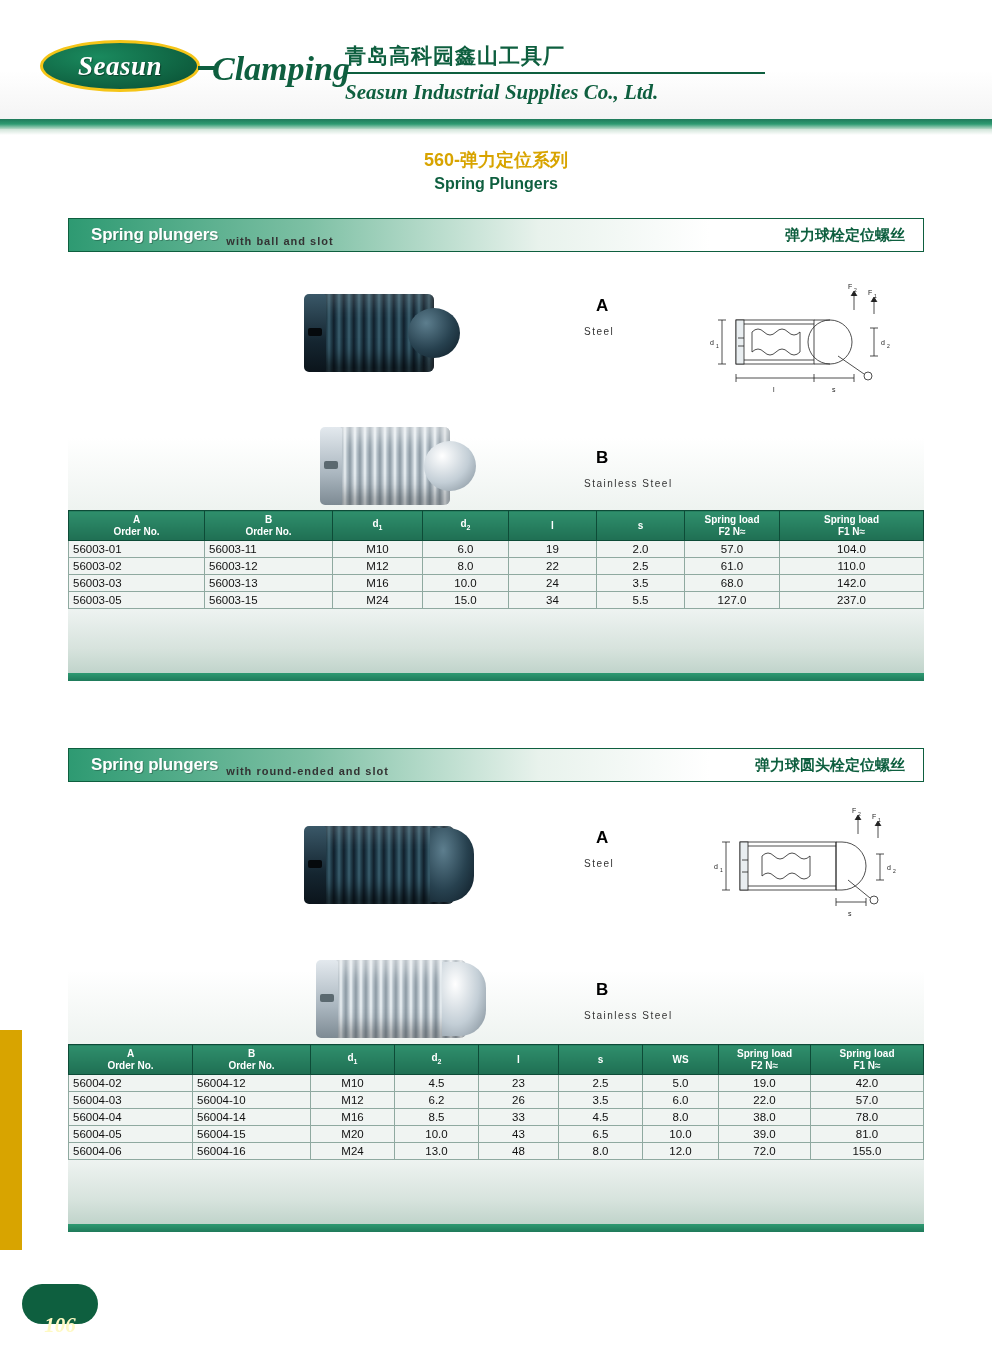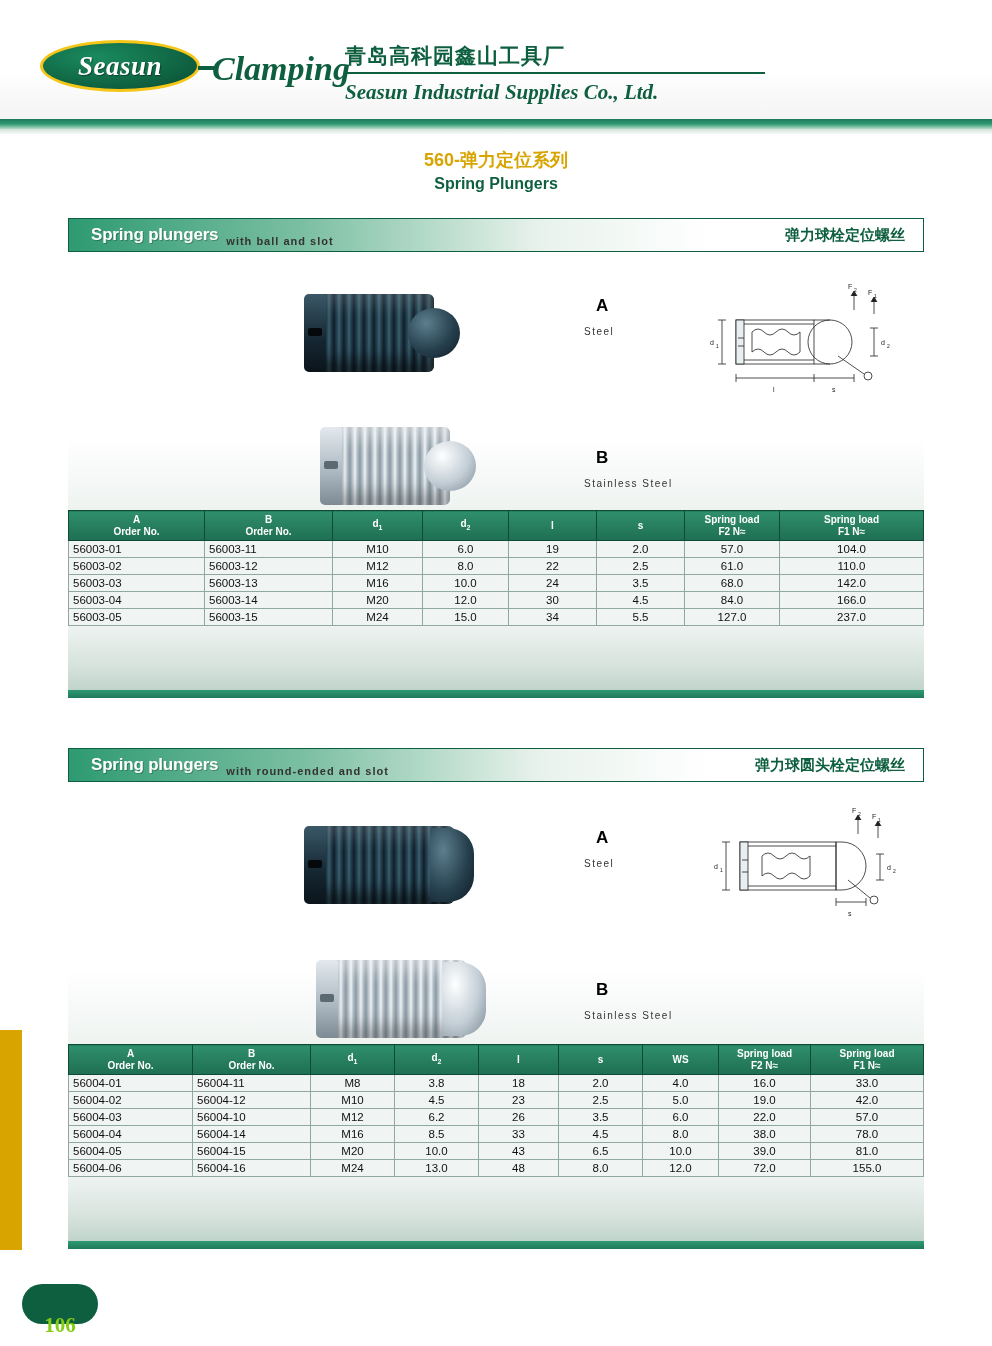--- a/index.html
+++ b/index.html
@@ -199,22 +199,22 @@
     background:#d8a400;
   }
   .pagebadge {
     position:absolute; left:22px; bottom:22px;
     width:76px; height:40px; border-radius:20px;
     background:#0e5f3f;
     display:flex; align-items:center; justify-content:center;
   }
   .pagebadge span {
     font-family:"Liberation Serif", serif;
-    font-weight:bold;
-    color:#84cc16; font-size:21px;margin-top:42px;
+    font-style:italic; font-weight:bold;
+    color:#fef9c3; font-size:21px;margin-top:42px;
   }
   .sub { font-size:7px; vertical-align:sub; }
 </style>
 </head>
 <body>
 
 <div class="header">
   <div class="logo-wrap">
     <div class="logo-oval">
       <span>Seasun</span>
@@ -353,30 +353,20 @@
         </tr>
         <tr>
           <td class="lft">56003-03</td>
           <td class="lft">56003-13</td>
           <td>M16</td>
           <td>10.0</td>
           <td>24</td>
           <td>3.5</td>
           <td>68.0</td>
           <td>142.0</td>
-        </tr>
-        <tr>
-          <td class="lft">56003-04</td>
-          <td class="lft">56003-14</td>
-          <td>M20</td>
-          <td>12.0</td>
-          <td>30</td>
-          <td>4.5</td>
-          <td>84.0</td>
-          <td>166.0</td>
         </tr>
         <tr>
           <td class="lft">56003-05</td>
           <td class="lft">56003-15</td>
           <td>M24</td>
           <td>15.0</td>
           <td>34</td>
           <td>5.5</td>
           <td>127.0</td>
           <td>237.0</td>
@@ -472,31 +462,20 @@
           <th style="width:84px">d<span class="sub">2</span></th>
           <th style="width:80px"><span>l</span></th>
           <th style="width:84px"><span>s</span></th>
           <th style="width:76px"><span>WS</span></th>
           <th style="width:92px"><span>Spring load</span><br><span>F2  N≈</span></th>
           <th><span>Spring load</span><br><span>F1  N≈</span></th>
         </tr>
       </thead>
       <tbody>
         <tr>
-          <td class="lft">56004-01</td>
-          <td class="lft">56004-11</td>
-          <td>M8</td>
-          <td>3.8</td>
-          <td>18</td>
-          <td>2.0</td>
-          <td>4.0</td>
-          <td>16.0</td>
-          <td>33.0</td>
-        </tr>
-        <tr>
           <td class="lft">56004-02</td>
           <td class="lft">56004-12</td>
           <td>M10</td>
           <td>4.5</td>
           <td>23</td>
           <td>2.5</td>
           <td>5.0</td>
           <td>19.0</td>
           <td>42.0</td>
         </tr>

